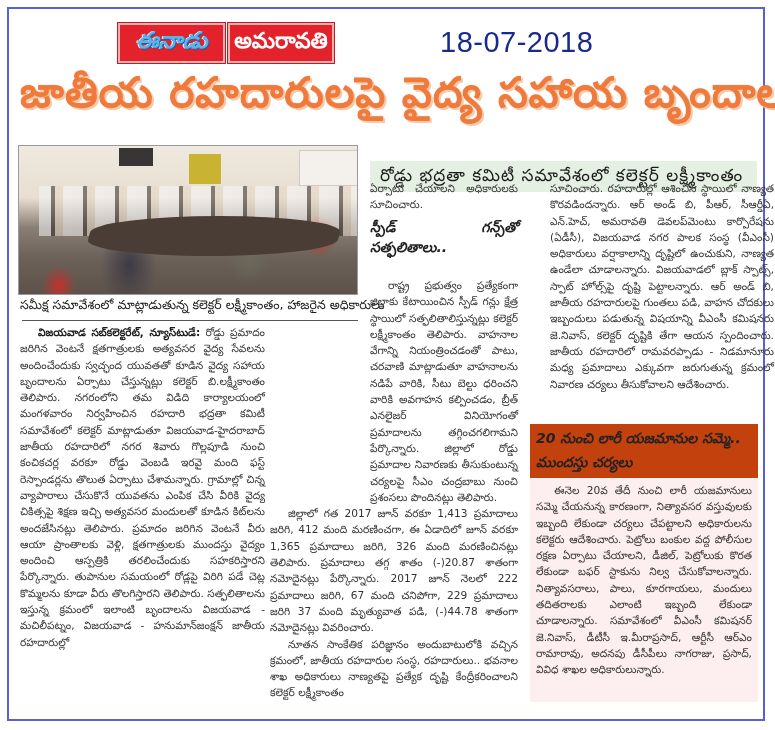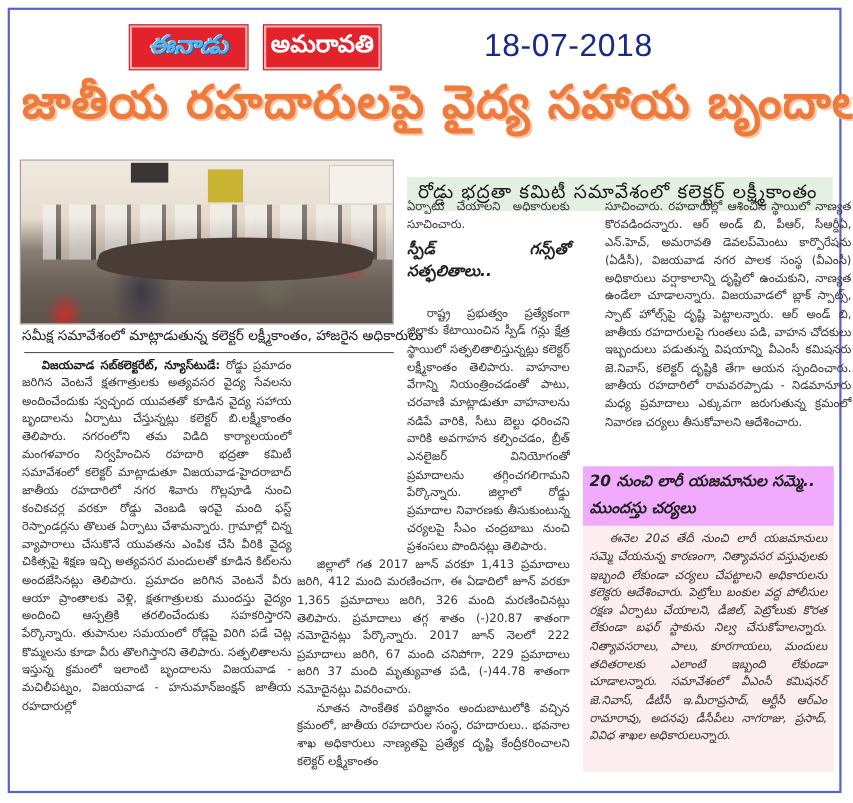--- a/index.html
+++ b/index.html
@@ -1,18 +1,18 @@
 <!DOCTYPE html>
 <html><head>
 <meta charset="utf-8">
 <style>
   html, body { margin:0; padding:0; background:#ffffff; }
   body { width:775px; height:730px; position:relative; overflow:hidden; font-family:"DejaVu Sans", sans-serif; color:#2b2b2b; }
   .frame { position:absolute; left:7px; top:7px; width:758px; height:714px; border:2px solid #5b5fd6; box-sizing:border-box; }
-  .masthead { position:absolute; top:23px; left:118px; display:flex; gap:15px; }
+  .masthead { position:absolute; top:23px; left:118px; display:flex; gap:3px; }
   .logo-box { height:40px; background:#e3222b; border:2px solid #f2b0b0; outline:1px solid #c01a22; display:flex; align-items:center; justify-content:center; box-sizing:border-box; }
   .logo-eenadu { width:107px; color:#5ab4ea; font-weight:bold; font-size:23px; text-shadow:1px 1px 0 #1f5fa8, -1px 0 0 #ffffff; font-style:italic; }
   .logo-city { width:106px; color:#ffffff; font-weight:bold; font-size:22px; }
   .date { position:absolute; top:26px; left:440px; font-family:"Liberation Sans", sans-serif; font-size:29px; color:#1a2a8c; letter-spacing:0.5px; }
   .headline { position:absolute; top:68px; left:20px; width:740px; text-align:center; font-size:42px; font-weight:bold; color:#f07a3c; text-shadow:2px 2px 0 #f6c9a8, 0 0 1px #d45a1e; letter-spacing:1px; white-space:nowrap; }
   .photo { position:absolute; left:18px; top:145px; width:340px; height:150px; border:1px solid #9a9a9a; box-sizing:border-box; overflow:hidden;
     background:
       radial-gradient(ellipse 40px 60px at 110px 120px, #3d3a44 0%, rgba(0,0,0,0) 70%),
       radial-gradient(ellipse 30px 40px at 230px 110px, #6b6a5a 0%, rgba(0,0,0,0) 70%),
       radial-gradient(ellipse 25px 30px at 300px 90px, #c3322c 0%, rgba(0,0,0,0) 70%),
@@ -30,22 +30,22 @@
   .col { position:absolute; font-size:10.6px; line-height:16.3px; color:#333; text-align:justify; }
   .col p { margin:0; }
   .col .indent { text-indent:18px; }
   .col1 { left:20px; top:324px; width:245px; }
   .col2-top { left:370px; top:180px; width:148px; }
   .col2 { left:270px; top:316px; width:248px;margin-top:47px; }
   .col3 { left:530px; top:180px; width:224px;margin-left:20px; }
   .sec-head { font-style:italic; font-weight:bold; font-size:14px; color:#222; margin:4px 0 2px 0; line-height:20px; }
   .dateline { font-weight:bold; color:#1a1a1a; }
   .pink-box { position:absolute; left:530px; top:424px; width:228px; height:278px; background:#fdeef0; }
-  .pink-head { background:#f0abfc; font-style:italic; font-weight:bold; font-size:14px; line-height:24px; padding:2px 6px 4px 6px; color:#222; }
-  .pink-body { font-size:10.6px; line-height:16.3px; color:#333; text-align:justify; padding:4px 6px 0 6px;font-style:italic; }
+  .pink-head { background:#c2410c; font-style:italic; font-weight:bold; font-size:14px; line-height:24px; padding:2px 6px 4px 6px; color:#222; }
+  .pink-body { font-size:10.6px; line-height:16.3px; color:#333; text-align:justify; padding:4px 6px 0 6px; }
   .pink-body p { margin:0; text-indent:18px; }
 </style>
 </head>
 <body>
 
 <div class="frame"></div>
 
 <div class="masthead">
   <div class="logo-box logo-eenadu">ఈనాడు</div>
   <div class="logo-box logo-city">అమరావతి</div>

